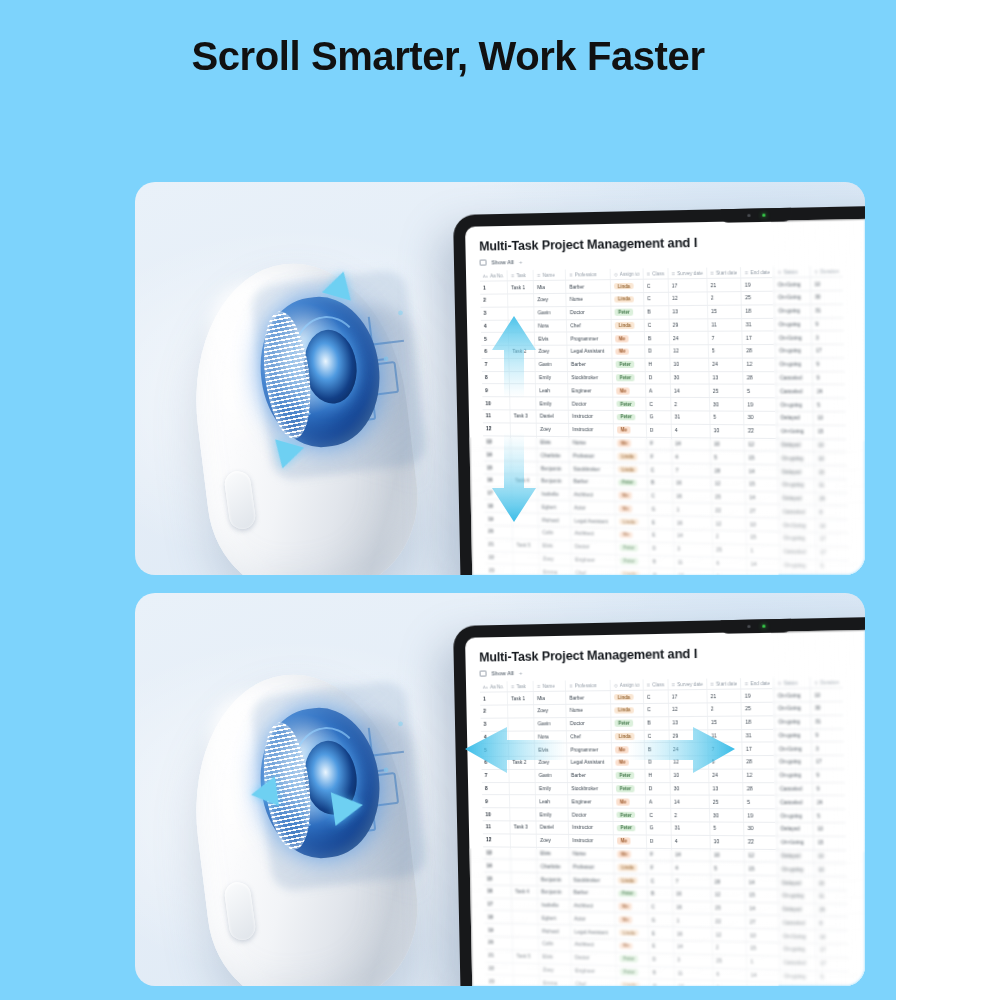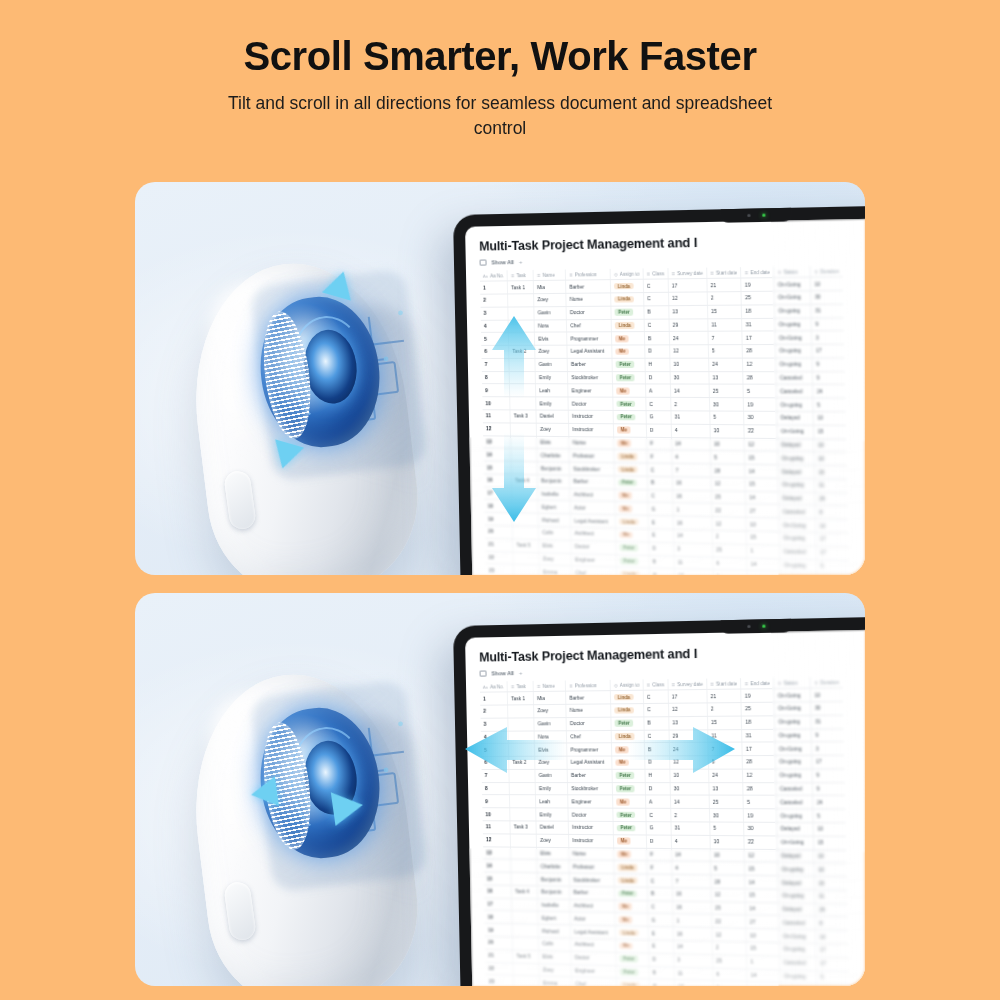--- a/index.html
+++ b/index.html
@@ -2,21 +2,21 @@
 <html><head>
 <meta charset="utf-8">
 <style>
   * { box-sizing: border-box; margin: 0; padding: 0; }
   html, body {
     width: 1000px; height: 1000px;
     background: #ffffff;
     font-family: "Liberation Sans", sans-serif;
     overflow: hidden;
   }
-  .page { position: relative; width: 1000px; height: 1000px; background: #fdba74; }
+  .page { position: relative; width: 896px; height: 1000px; background: #7dd3fc; }
 
   
   .header { padding-top: 34px; text-align: center; }
   .headline {
     font-size: 40px; font-weight: 700; color: #111; letter-spacing: -0.4px;
     line-height: 1.12;
   }
   .subhead {
     margin: 12px auto 0; max-width: 600px;
     font-size: 17.5px; font-weight: 400; color: #1c1c1c; line-height: 1.45;
@@ -176,21 +176,20 @@
   
   .arrow-layer { position: absolute; inset: 0; z-index: 6; pointer-events: none; }
 </style>
 </head>
 <body>
 
 <div class="page">
 
   <div class="header">
     <div class="headline">Scroll Smarter, Work Faster</div>
-    <div class="subhead">Tilt and scroll in all directions for seamless document and spreadsheet control</div>
   </div>
 
   <div class="panel" id="panel-top">
     <div class="panel-bg-glow"></div>
 
     <div class="mouse-stage">
       <div class="mouse-body"></div>
       <div class="mouse-highlight"></div>
       <div class="mouse-shade-right"></div>
       <div class="xray-glass"></div>

